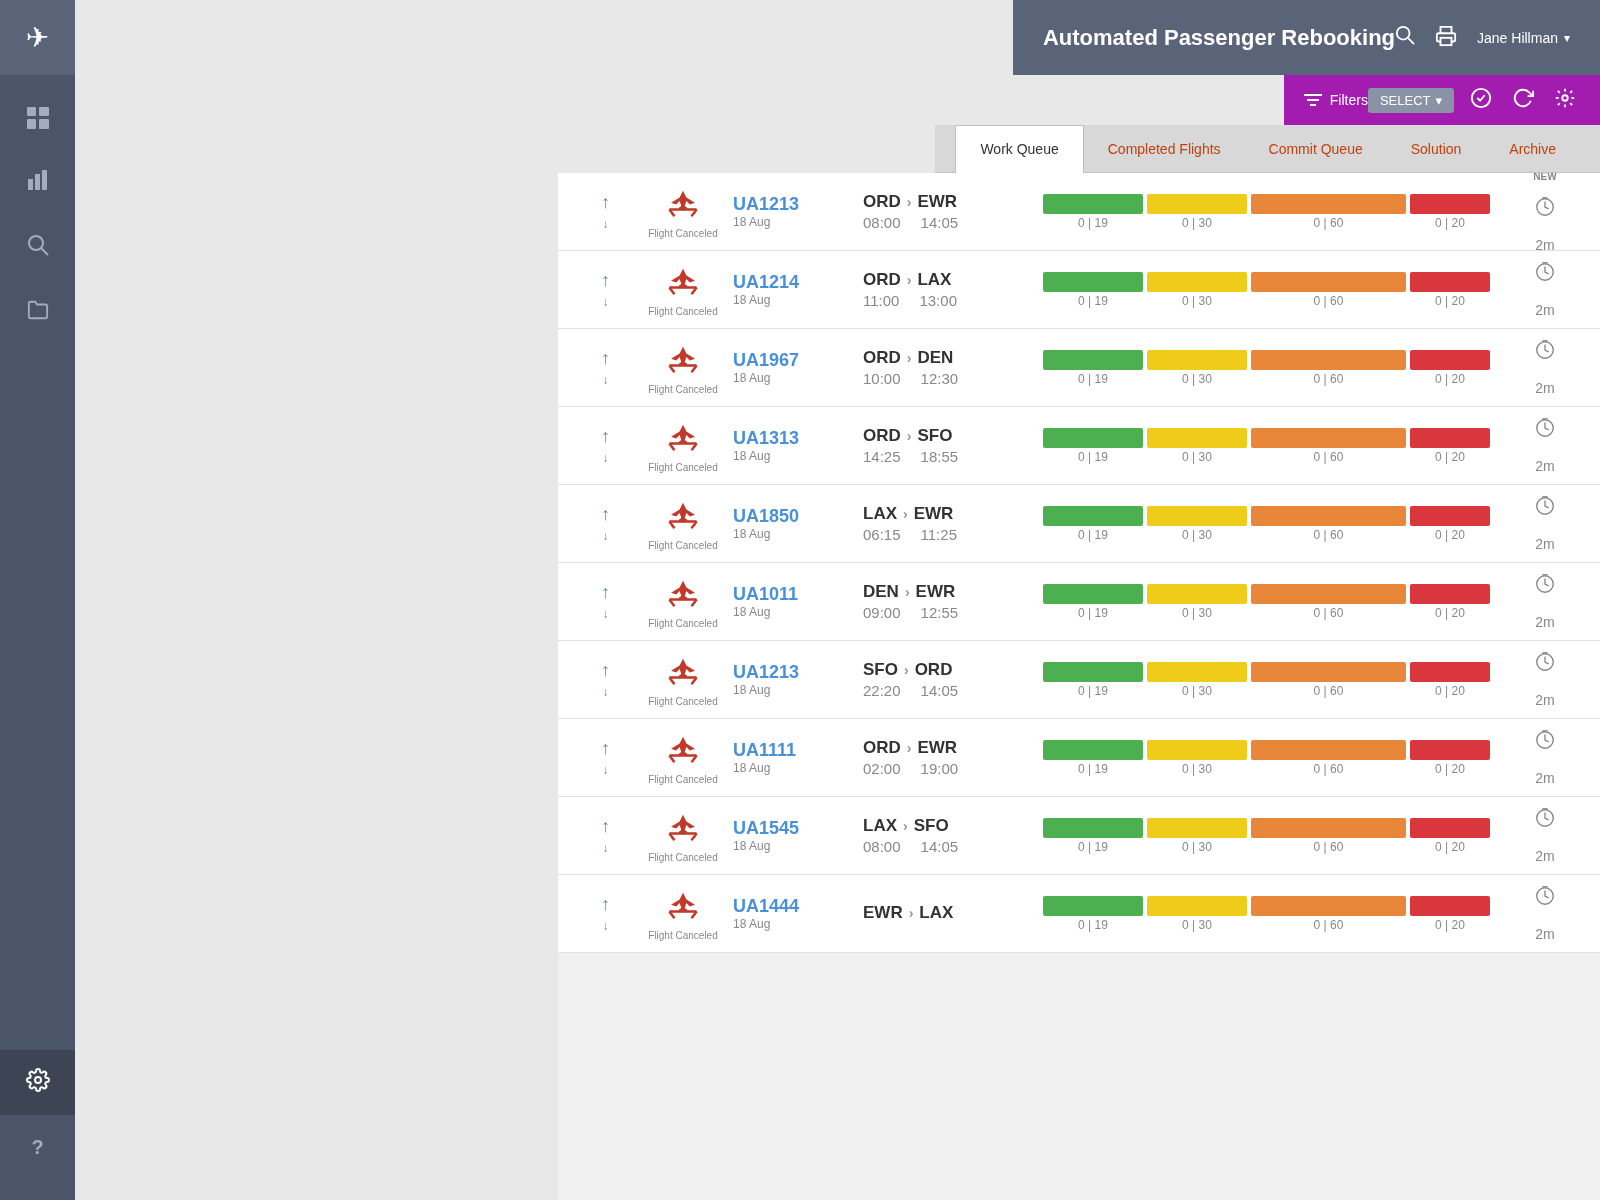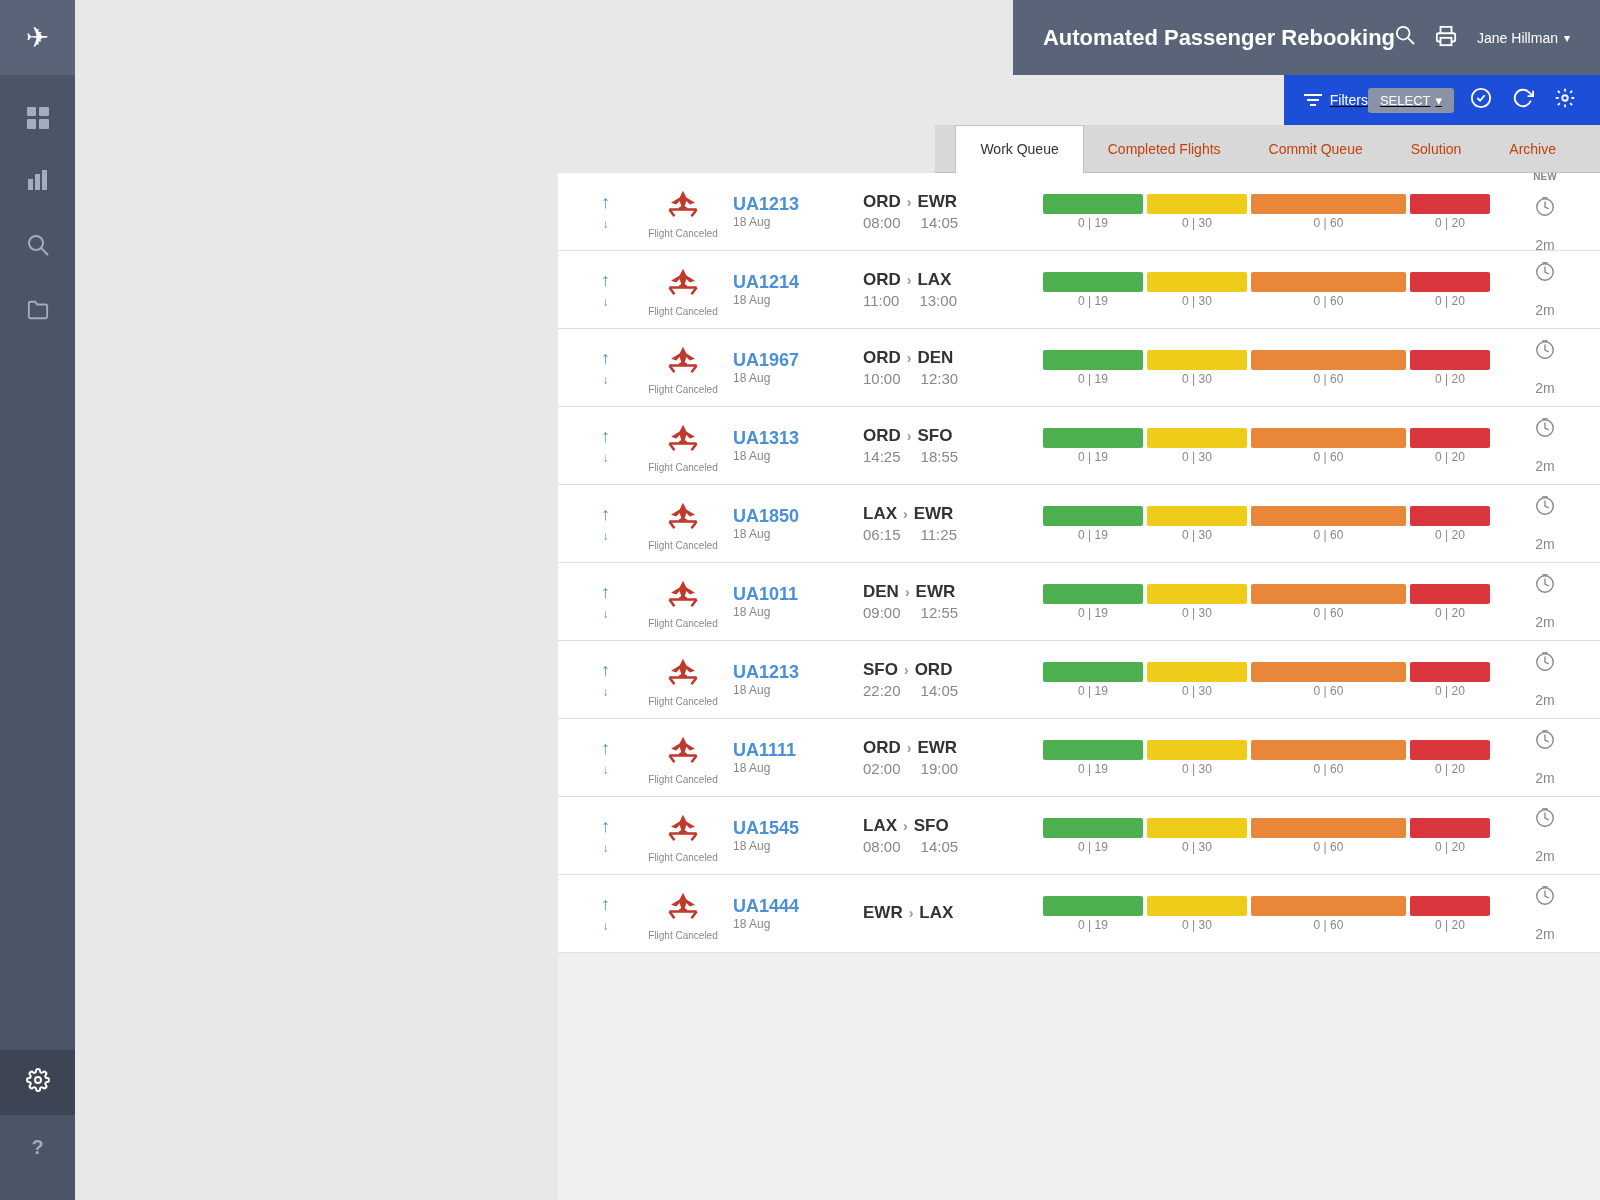--- a/index.html
+++ b/index.html
@@ -30,23 +30,22 @@
     
     .header {
       background: #5a6478; height: 75px; display: flex; align-items: center; padding: 0 30px;
       justify-content: space-between;
     }
     .header-title { color: white; font-size: 22px; font-weight: 600; }
     .header-right { display: flex; align-items: center; gap: 20px; color: white; font-size: 20px; }
 
     
     .toolbar {
-      background: #1d4ed8; height: 50px; display: flex; align-items: center; padding: 0 20px;
+      background: #a21caf; height: 50px; display: flex; align-items: center; padding: 0 20px;
       justify-content: space-between;
-      text-decoration: underline;
     }
     .filter-btn {
       display: flex; align-items: center; gap: 8px; color: white; font-size: 14px; cursor: pointer;
       background: none; border: none; color: white;
     }
     .toolbar-right { display: flex; align-items: center; gap: 12px; }
     .select-btn {
       background: #8a93a5; color: white; border: none; padding: 5px 12px; font-size: 13px;
       cursor: pointer; border-radius: 3px; display: flex; align-items: center; gap: 5px;
     }

